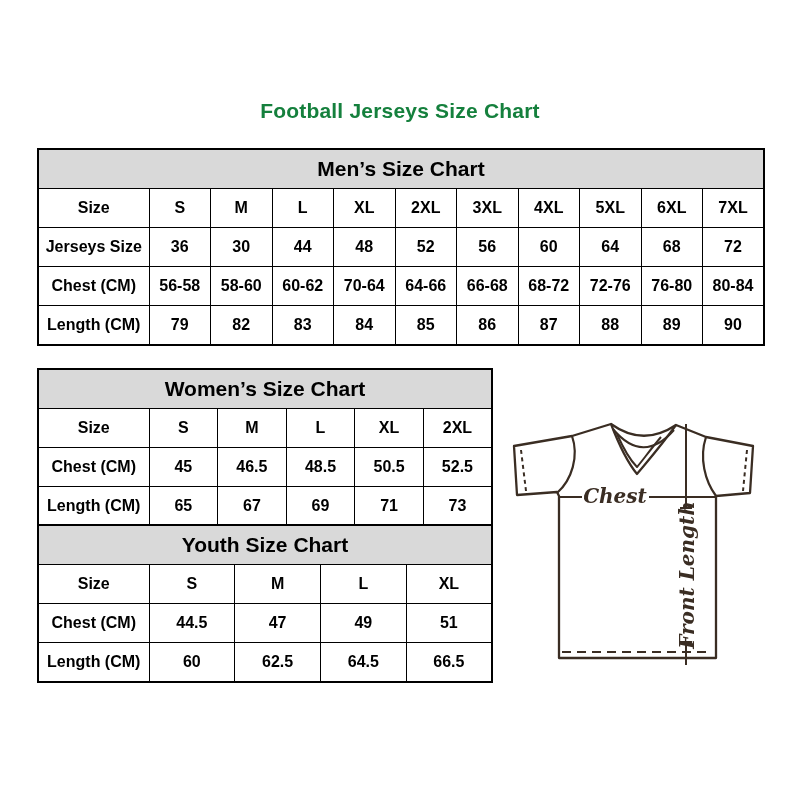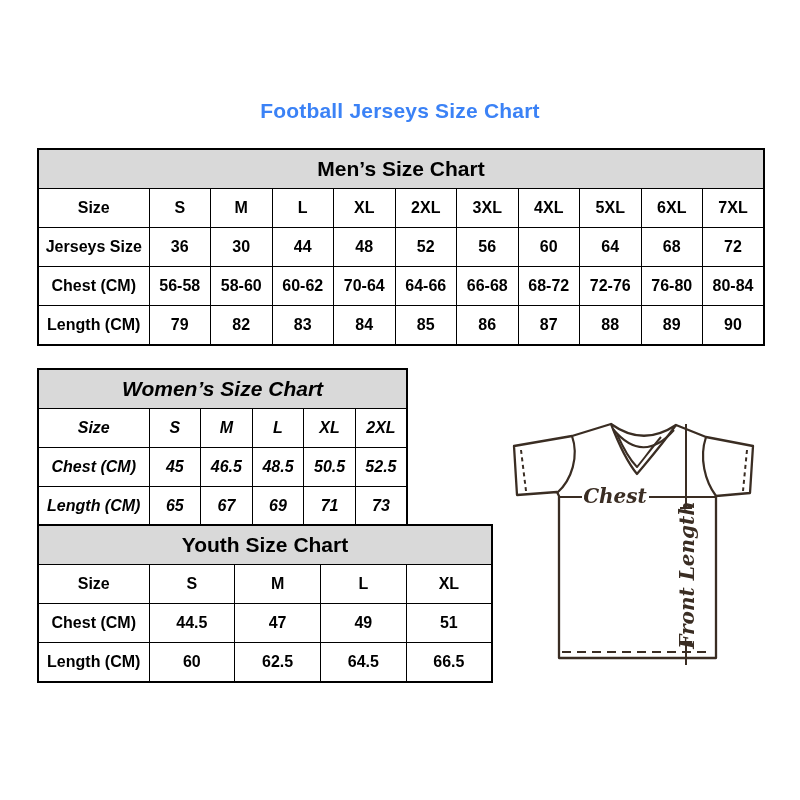--- a/index.html
+++ b/index.html
@@ -4,41 +4,41 @@
 <style>
   html,body{margin:0;padding:0;}
   body{
     width:800px;height:800px;background:#ffffff;
     font-family:"Liberation Sans", sans-serif;
     position:relative;overflow:hidden;
   }
   .page{position:absolute;inset:0;width:800px;height:800px;background:#fff;}
   .page-title{
     position:absolute;top:99px;left:0;width:800px;
-    text-align:center;font-size:21px;font-weight:bold;color:#3b82f6;
+    text-align:center;font-size:21px;font-weight:bold;color:#15803d;
     letter-spacing:0.2px;
   }
   table.size-table{
     position:absolute;border-collapse:collapse;table-layout:fixed;
     border:2px solid var(--border,#000);
     font-family:"Liberation Sans", sans-serif;
   }
   table.size-table th, table.size-table td{
     border:1.5px solid var(--border,#000);
     height:38px;text-align:center;vertical-align:middle;
     font-size:16px;font-weight:bold;color:#000;padding:0 2px;
     overflow:hidden;white-space:nowrap;
   }
   table.size-table th.tbl-header{
     background:var(--header-bg,#d9d9d9);
     font-size:21px;height:38px;
   }
   table.size-table col.c0{width:111px;}
   #men-table{left:37px;top:148px;width:728px;}
-  #women-table{left:37px;top:368px;width:371px;font-style:italic;}
+  #women-table{left:37px;top:368px;width:456px;}
   #youth-table{left:37px;top:524px;width:456px;}
   .jersey-diagram{position:absolute;left:505px;top:405px;width:290px;height:265px;}
   .jersey-diagram path, .jersey-diagram line{
     fill:none;stroke:var(--jersey-line,#3a2d23);
     stroke-linejoin:round;stroke-linecap:butt;
   }
   .jersey-diagram text{
     fill:var(--jersey-line,#3a2d23);
     font-family:"DejaVu Serif", serif;
     font-style:italic;font-weight:bold;font-size:20px;

